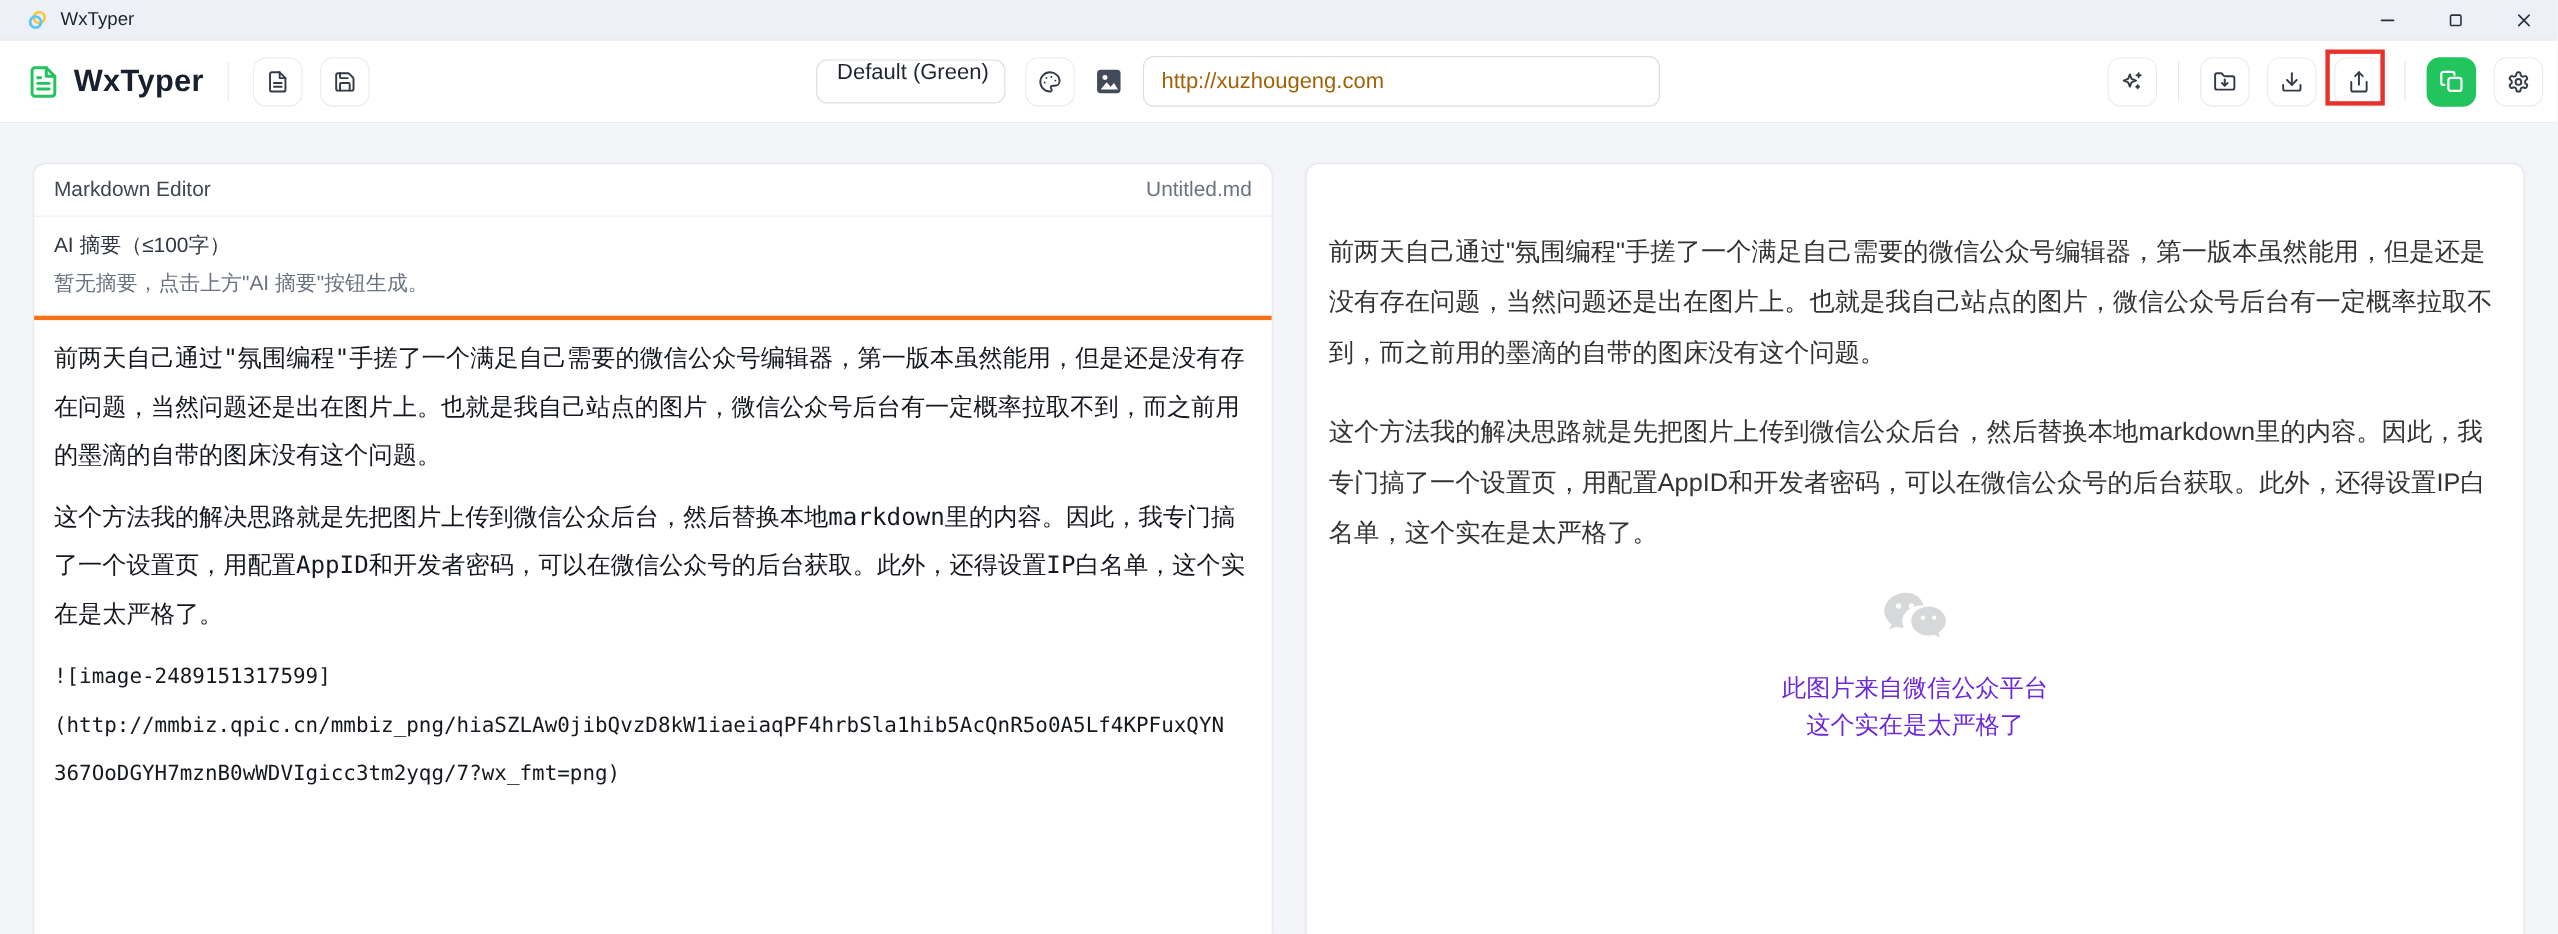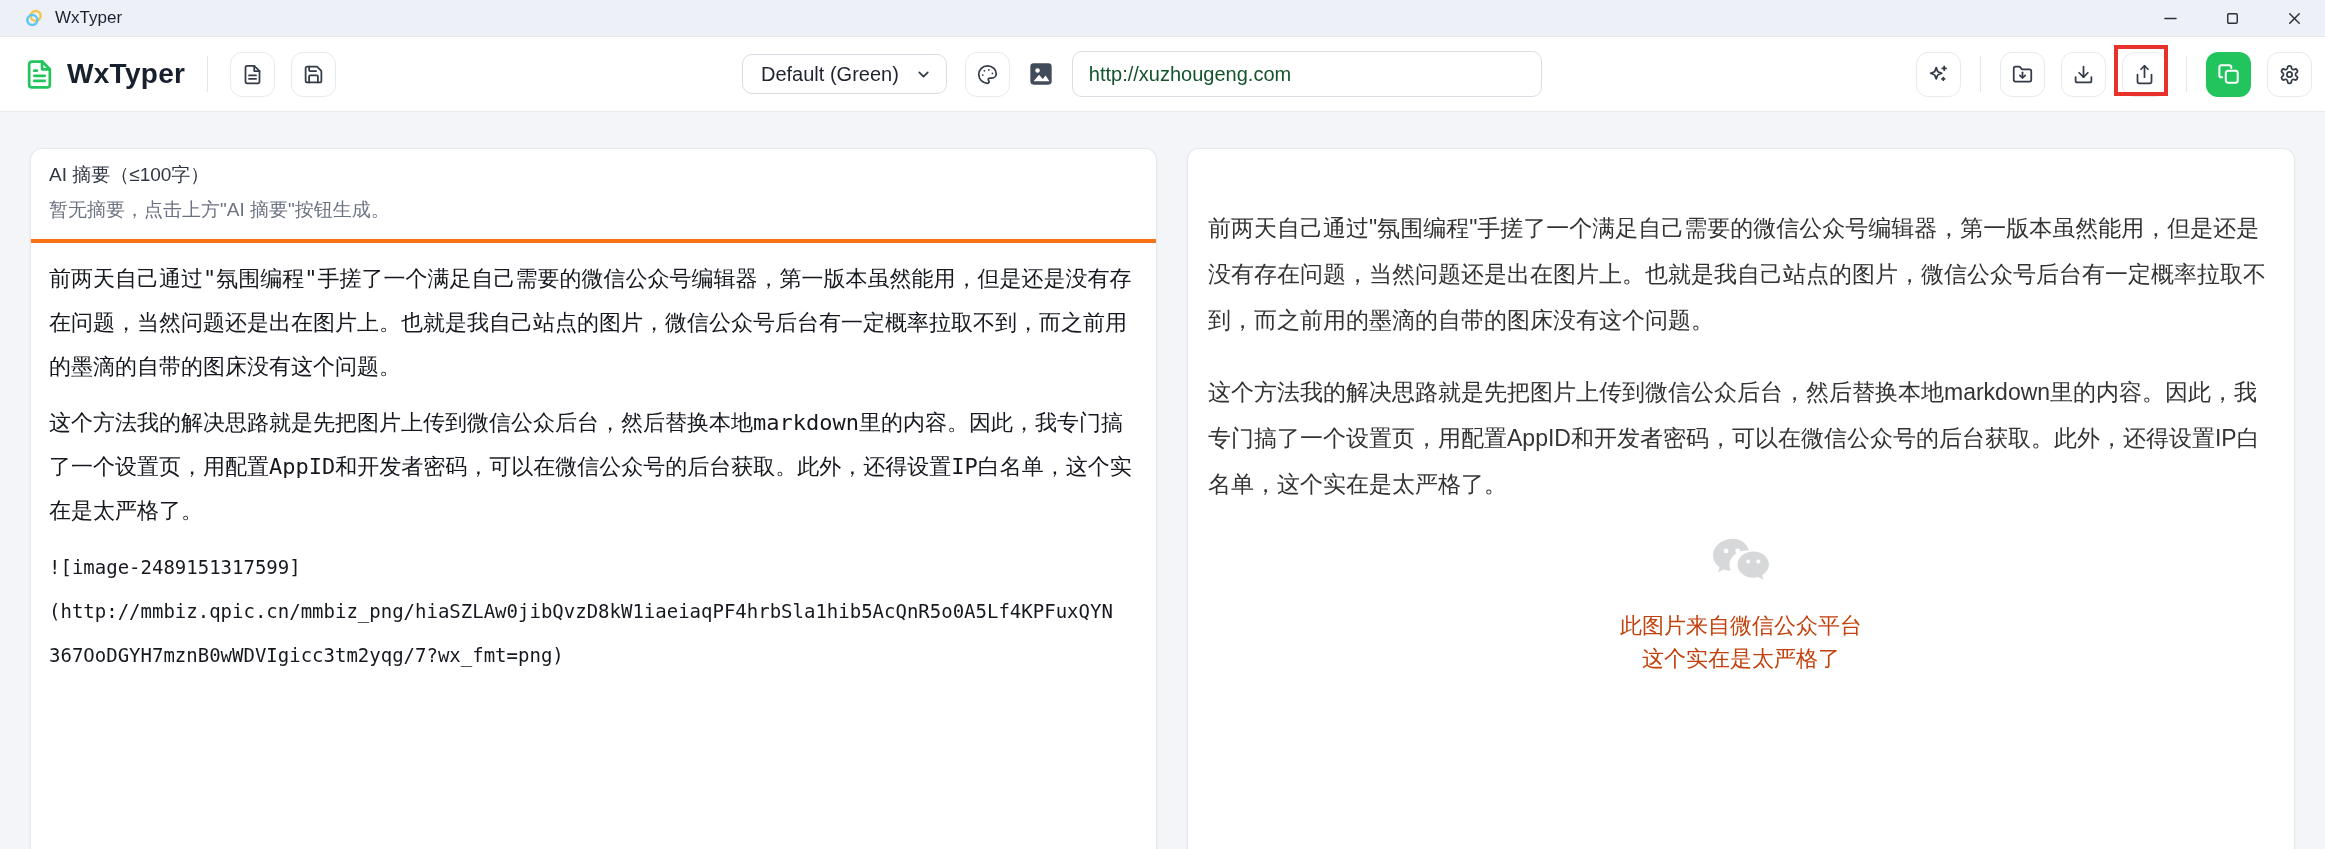--- a/index.html
+++ b/index.html
@@ -38,30 +38,30 @@
     border:1px solid #e7eaef; border-radius:12px; background:#fff;
     display:flex; align-items:center; justify-content:center; cursor:pointer; padding:0;
   }
   .icon-btn svg { width:21px; height:21px; }
   .tb-left .icon-btn + .icon-btn { margin-left:16px; }
 
   .tb-center { position:absolute; left:742px; top:0; height:100%; display:flex; align-items:center; }
   .select {
     height:40px; border:1px solid #d9dde4; border-radius:10px; background:#fff;
     display:flex; align-items:center; padding:0 14px 0 18px; gap:16px;
-    font-size:20px; color:#1f2430; cursor:pointer;
+    font-size:20px; color:#1f2430; cursor:pointer;flex-direction:column;
   }
   .select svg { width:17px; height:17px; }
   .tb-center .icon-btn { margin-left:18px; }
   .img-glyph { margin-left:15px; display:flex; cursor:pointer; }
   .img-glyph svg { width:32px; height:32px; }
   .url-input {
     margin-left:15px; width:470px; height:46px;
     border:1px solid #d9dde4; border-radius:10px; background:#fff;
-    padding:0 16px; font-size:20px; color:#14532d; outline:none;
+    padding:0 16px; font-size:20px; color:#a16207; outline:none;
     font-family:"Liberation Sans", sans-serif;
   }
 
   .tb-right { margin-left:auto; display:flex; align-items:center; gap:16px; }
   .tb-right .v-div { margin:0 3px; }
   .upload-wrap { position:relative; display:flex; flex:none; }
   .red-annotation {
     position:absolute; left:-8px; top:-7px; width:54px; height:51px;
     border:4px solid #e8312a; pointer-events:none; z-index:5;
   }
@@ -98,21 +98,21 @@
     font-size:22px; line-height:44px; color:#15181e;
   }
   .editor-content p { margin:0 0 12px; word-break:break-word; }
   .img-md div { font-size:19px; line-height:44px; white-space:nowrap; overflow:hidden; }
 
   .preview-panel p {
     margin:0 0 26px; font-size:23px; line-height:46px; color:#333333; word-break:break-word;
   }
   .wx-placeholder { margin-top:28px; text-align:center; }
   .wx-placeholder svg { width:62px; height:54px; margin:0 auto 20px; }
-  .ph-line { font-size:22px; line-height:33px; color:#c2410c; }
+  .ph-line { font-size:22px; line-height:33px; color:#6d28d9; }
 </style>
 </head>
 <body>
 
 <div class="titlebar">
   <span class="tb-app-icon">
     <svg viewBox="0 0 24 24" fill="none">
       <circle cx="14" cy="9.5" r="6" stroke="#f6c64a" stroke-width="3"></circle>
       <circle cx="10" cy="14.5" r="6" stroke="#5ec6f2" stroke-width="3"></circle>
     </svg>
@@ -242,20 +242,24 @@
         <path d="M12.22 2h-.44a2 2 0 0 0-2 2v.18a2 2 0 0 1-1 1.73l-.43.25a2 2 0 0 1-2 0l-.15-.08a2 2 0 0 0-2.73.73l-.22.38a2 2 0 0 0 .73 2.73l.15.1a2 2 0 0 1 1 1.72v.51a2 2 0 0 1-1 1.74l-.15.09a2 2 0 0 0-.73 2.73l.22.38a2 2 0 0 0 2.73.73l.15-.08a2 2 0 0 1 2 0l.43.25a2 2 0 0 1 1 1.73V20a2 2 0 0 0 2 2h.44a2 2 0 0 0 2-2v-.18a2 2 0 0 1 1-1.73l.43-.25a2 2 0 0 1 2 0l.15.08a2 2 0 0 0 2.73-.73l.22-.39a2 2 0 0 0-.73-2.73l-.15-.08a2 2 0 0 1-1-1.74v-.5a2 2 0 0 1 1-1.74l.15-.09a2 2 0 0 0 .73-2.73l-.22-.38a2 2 0 0 0-2.73-.73l-.15.08a2 2 0 0 1-2 0l-.43-.25a2 2 0 0 1-1-1.73V4a2 2 0 0 0-2-2z"></path>
         <circle cx="12" cy="12" r="3"></circle>
       </svg>
     </button>
   </div>
 </div>
 
 <div class="main">
 
   <section class="panel editor-panel">
+    <header class="editor-header">
+      <span class="editor-title">Markdown Editor</span>
+      <span class="editor-filename">Untitled.md</span>
+    </header>
     <div class="ai-block">
       <div class="ai-label">AI 摘要（≤100字）</div>
       <div class="ai-hint">暂无摘要，点击上方"AI 摘要"按钮生成。</div>
     </div>
     <div class="editor-content">
       <p>前两天自己通过"氛围编程"手搓了一个满足自己需要的微信公众号编辑器，第一版本虽然能用，但是还是没有存在问题，当然问题还是出在图片上。也就是我自己站点的图片，微信公众号后台有一定概率拉取不到，而之前用的墨滴的自带的图床没有这个问题。</p>
       <p>这个方法我的解决思路就是先把图片上传到微信公众后台，然后替换本地markdown里的内容。因此，我专门搞了一个设置页，用配置AppID和开发者密码，可以在微信公众号的后台获取。此外，还得设置IP白名单，这个实在是太严格了。</p>
       <div class="img-md">
         <div>![image-2489151317599]</div>
         <div>(http://mmbiz.qpic.cn/mmbiz_png/hiaSZLAw0jibQvzD8kW1iaeiaqPF4hrbSla1hib5AcQnR5o0A5Lf4KPFuxQYN</div>

